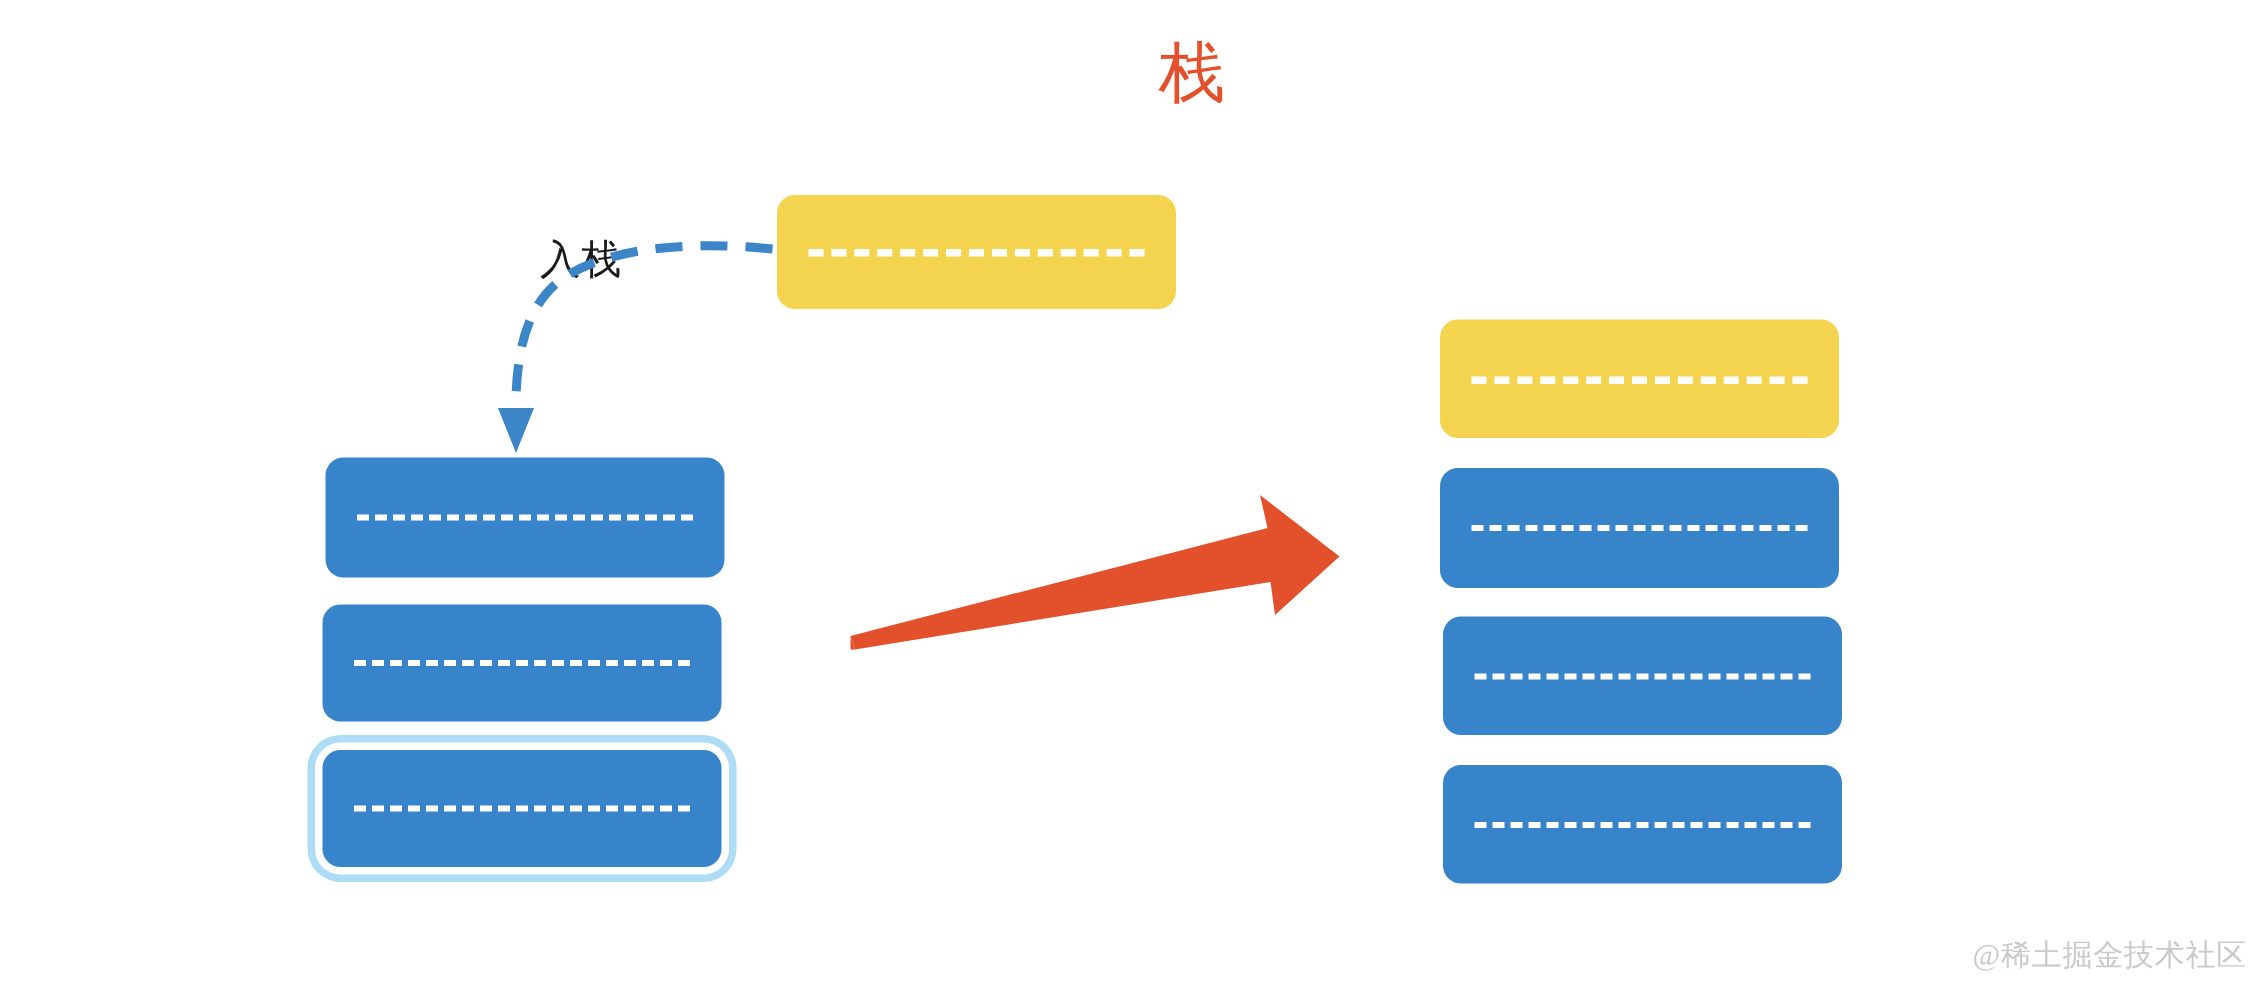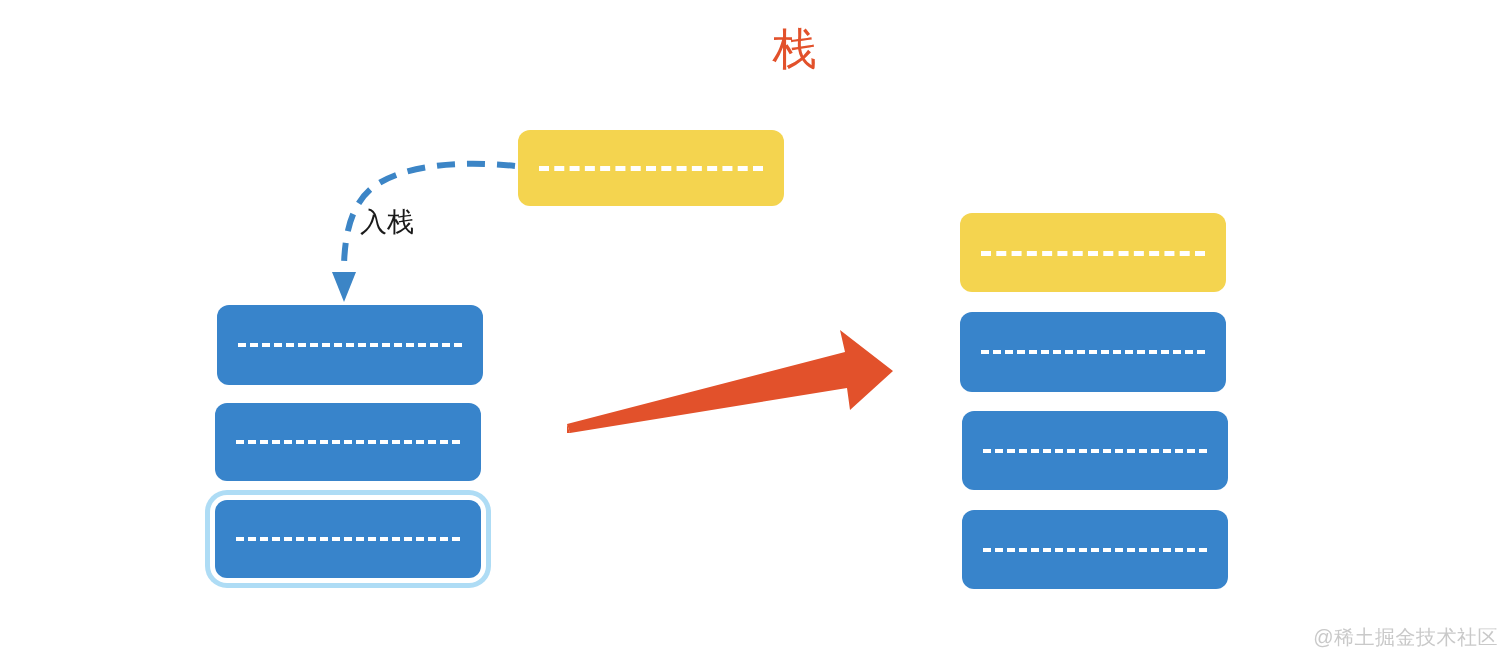--- a/index.html
+++ b/index.html
@@ -66,42 +66,41 @@
   
   #push-label {
     position: absolute;
     left: 360px;
     top: 158px;
     font-size: 27px;
     line-height: 32px;
     color: #1a1a1a;
     font-family: "DejaVu Sans", "Liberation Sans", sans-serif;
     white-space: nowrap;
-    margin-top: 48px;
   }
 
   
   .overlay {
     position: absolute;
     left: 0;
     top: 0;
     width: 1512px;
     height: 660px;
     pointer-events: none;
   }
 
   
   #watermark {
     position: absolute;
     right: 14px;
     bottom: 10px;
     font-size: 20px;
     line-height: 26px;
     color: #C9C9C9;
-    font-family: Liberation Sans, sans-serif;
+    font-family: Liberation Serif, serif;
     letter-spacing: 0.5px;
     white-space: nowrap;
     margin-left: 28px;
   }
 </style>
 </head>
 <body>
 
 <div id="canvas">
 

